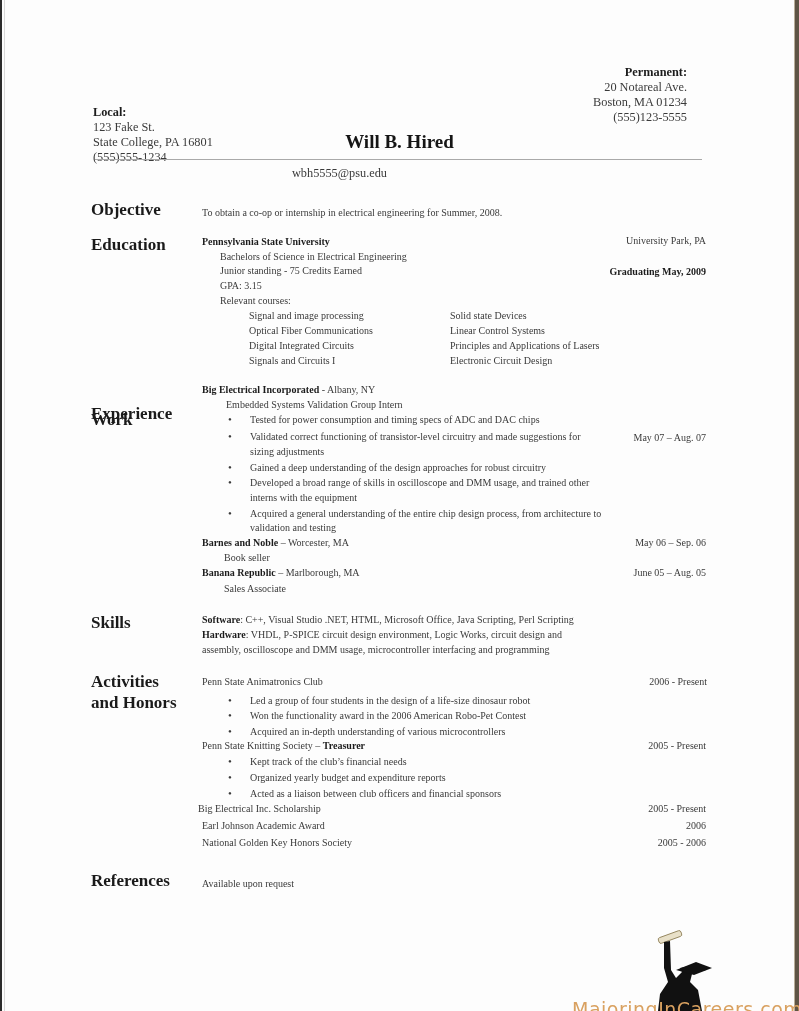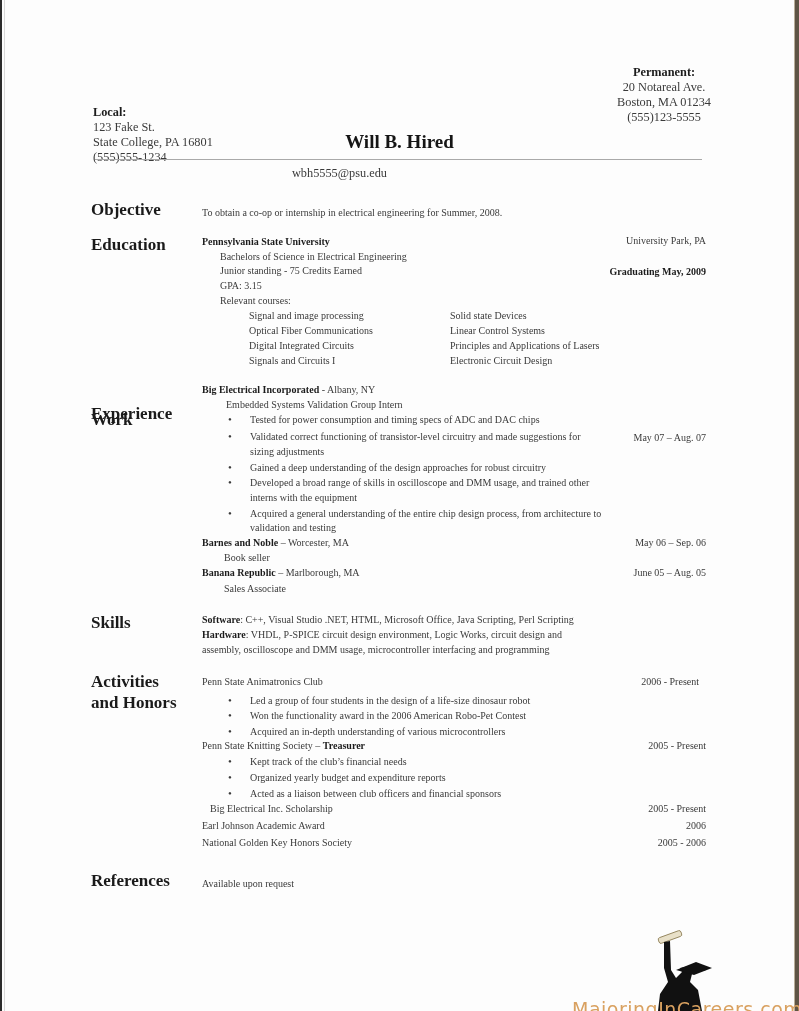--- a/index.html
+++ b/index.html
@@ -14,21 +14,21 @@
   .edge-right { position: absolute; right: 0; top: 0; width: 4px; height: 1011px; background: #5e5445; }
   .edge-right2 { position: absolute; right: 4px; top: 0; width: 1px; height: 1011px; background: #b8ad99; }
 
   .abs { position: absolute; white-space: nowrap; }
   .s12 { font-size: 10px; line-height: 15px; }
   .b { font-weight: bold; color: #1c1c1c; }
   .heading { font-size: 17px; font-weight: bold; color: #1a1a1a; line-height: 21px; }
 
   .addr { position: absolute; top: 65px; font-size: 12.3px; line-height: 15px; }
   .addr.local { left: 93px; margin-top: 40px; }
-  .addr.perm { right: 88px; text-align: center; }
+  .addr.perm { right: 112px; text-align: right; }
 
   .name { position: absolute; top: 131px; left: 0; width: 799px; text-align: center;
           font-size: 19px; font-weight: bold; color: #151515; }
   .sep { position: absolute; top: 159px; left: 95px; width: 607px; height: 1px; background: #a9a9a9; }
   .email { position: absolute; top: 166px; left: 0; width: 679px; text-align: center; font-size: 12.3px; }
 
   .bullet { position: absolute; font-size: 11px; line-height: 15px; }
   .watermark-text {
     position: absolute; left: 572px; top: 998px; font-family: "DejaVu Sans", sans-serif;
     font-size: 19px; color: #d9a160; letter-spacing: 0.5px; white-space: nowrap;
@@ -120,40 +120,40 @@
 </div>
 <div class="abs s12" style="left:202px; top:627px;">
   <span class="b">Hardware</span><span>:  VHDL, P-SPICE circuit design environment, Logic Works, circuit design and</span>
 </div>
 <div class="abs s12" style="left:202px; top:642px;">assembly, oscilloscope and DMM usage, microcontroller interfacing and programming</div>
 
 <div class="abs heading" style="left:91px; top:671px;">Activities</div>
 <div class="abs heading" style="left:91px; top:692px;">and Honors</div>
 
 <div class="abs s12" style="left:202px; top:674px;">Penn State Animatronics Club</div>
-<div class="abs s12" style="right:100px; top:674px;">2006 - Present</div>
+<div class="abs s12" style="right:92px; top:674px;">2006 - Present</div>
 <div class="bullet" style="left:228px; top:693px;">•</div>
 <div class="abs s12" style="left:250px; top:693px;">Led a group of four students in the design of a life-size dinosaur robot</div>
 <div class="bullet" style="left:228px; top:708px;">•</div>
 <div class="abs s12" style="left:250px; top:708px;">Won the functionality award in the 2006 American Robo-Pet Contest</div>
 <div class="bullet" style="left:228px; top:724px;">•</div>
 <div class="abs s12" style="left:250px; top:724px;">Acquired an in-depth understanding of various microcontrollers</div>
 
 <div class="abs s12" style="left:202px; top:738px;">
   <span>Penn State Knitting Society – </span><span class="b">Treasurer</span>
 </div>
 <div class="abs s12" style="right:93px; top:738px;">2005 - Present</div>
 <div class="bullet" style="left:228px; top:754px;">•</div>
 <div class="abs s12" style="left:250px; top:754px;">Kept track of the club’s financial needs</div>
 <div class="bullet" style="left:228px; top:770px;">•</div>
 <div class="abs s12" style="left:250px; top:770px;">Organized yearly budget and expenditure  reports</div>
 <div class="bullet" style="left:228px; top:786px;">•</div>
 <div class="abs s12" style="left:250px; top:786px;">Acted as a liaison between club officers and financial sponsors</div>
 
-<div class="abs s12" style="left:210px; top:801px;">Big Electrical Inc. Scholarship</div>
+<div class="abs s12" style="left:198px; top:801px;">Big Electrical Inc. Scholarship</div>
 <div class="abs s12" style="right:93px; top:801px;">2005 - Present</div>
 <div class="abs s12" style="left:202px; top:818px;">Earl Johnson Academic Award</div>
 <div class="abs s12" style="right:93px; top:818px;">2006</div>
 <div class="abs s12" style="left:202px; top:835px;">National Golden Key Honors Society</div>
 <div class="abs s12" style="right:93px; top:835px;">2005 - 2006</div>
 
 <div class="abs heading" style="left:91px; top:870px;">References</div>
 <div class="abs s12" style="left:202px; top:876px;">Available upon request</div>
 
 <svg style="position:absolute; left:640px; top:928px;" width="80" height="83" viewBox="0 0 80 83">

